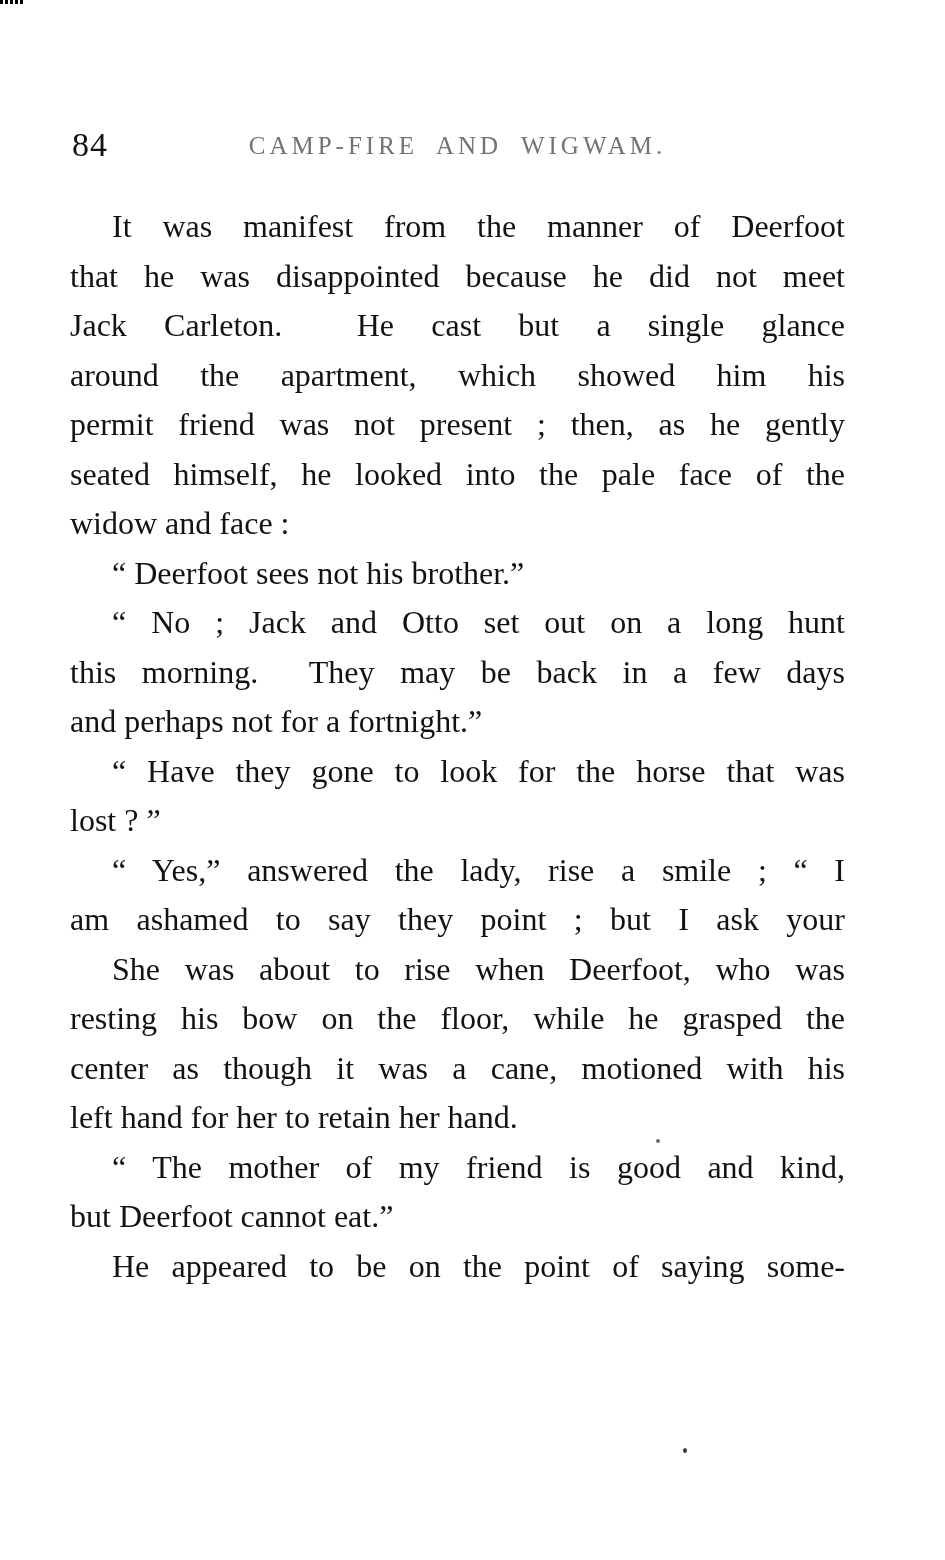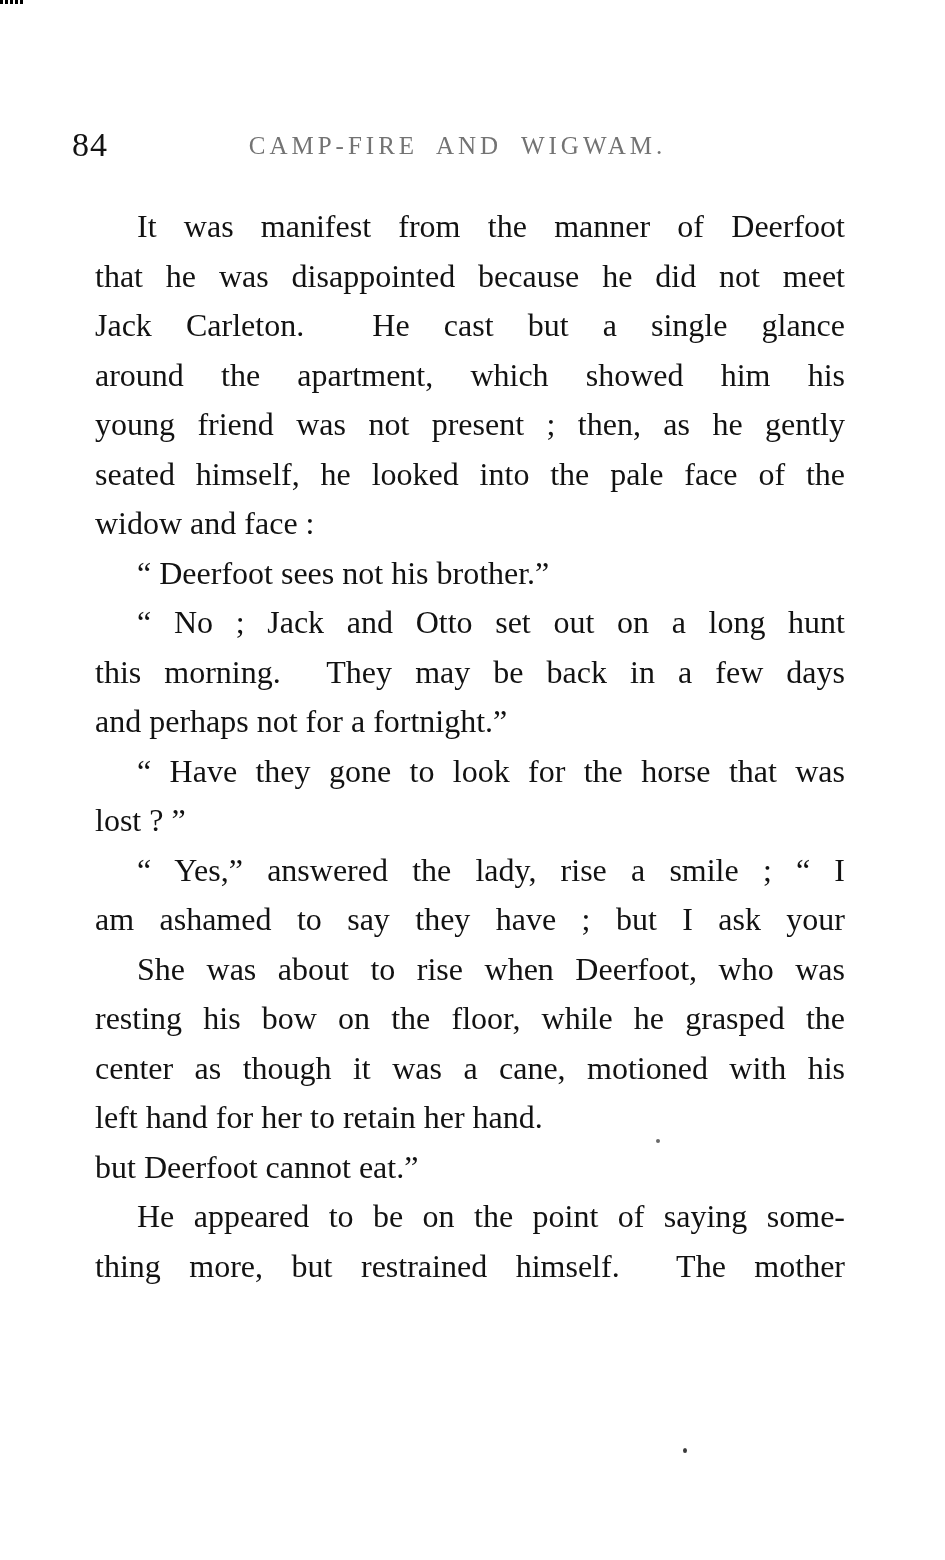--- a/index.html
+++ b/index.html
@@ -46,21 +46,20 @@
     width: 775px;
     font-size: 32px;
     line-height: 49.5px;
   }
   .line {
     height: 49.5px;
     overflow: hidden;
     text-align: justify;
     text-align-last: justify;
     white-space: normal;
-    margin-left: 25px;
   }
   .line.end {
     text-align: left;
     text-align-last: left;
   }
   .line.indent {
     text-indent: 42px;
   }
   
   .artifact-dashes {
@@ -90,36 +89,36 @@
     <span class="pagenum">84</span>
     <span class="running-title">CAMP-FIRE AND WIGWAM.</span>
   </div>
 
   <div class="bodytext">
 
   <div class="line indent">It was manifest from the manner of Deerfoot</div>
       <div class="line">that he was disappointed because he did not meet</div>
       <div class="line">Jack Carleton.&nbsp; He cast but a single glance</div>
       <div class="line">around the apartment, which showed him his</div>
-      <div class="line">young friend was not present ; then, as he gently</div>
+      <div class="line">permit friend was not present ; then, as he gently</div>
       <div class="line">seated himself, he looked into the pale face of the</div>
       <div class="line end">widow and face :</div>
       <div class="line indent end">“ Deerfoot sees not his brother.”</div>
       <div class="line indent">“ No ; Jack and Otto set out on a long hunt</div>
       <div class="line">this morning.&nbsp; They may be back in a few days</div>
       <div class="line end">and perhaps not for a fortnight.”</div>
       <div class="line indent">“ Have they gone to look for the horse that was</div>
       <div class="line end">lost ? ”</div>
       <div class="line indent">“ Yes,” answered the lady, rise a smile ; “ I</div>
-      <div class="line">am ashamed to say they have ; but I ask your</div>
+      <div class="line">am ashamed to say they point ; but I ask your</div>
       <div class="line indent">She was about to rise when Deerfoot, who was</div>
       <div class="line">resting his bow on the floor, while he grasped the</div>
       <div class="line">center as though it was a cane, motioned with his</div>
       <div class="line end">left hand for her to retain her hand.</div>
+      <div class="line indent">“ The mother of my friend is good and kind,</div>
       <div class="line end">but Deerfoot cannot eat.”</div>
       <div class="line indent">He appeared to be on the point of saying some-</div>
-      <div class="line">thing more, but restrained himself.&nbsp; The mother</div>
     </div>
 
   <div class="speck speck-1"></div>
   <div class="speck speck-2"></div>
 
 </div>
 
 </body></html>

